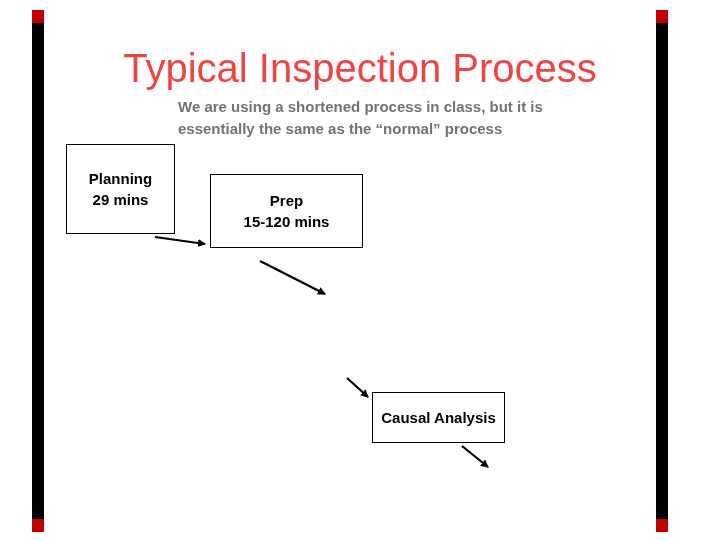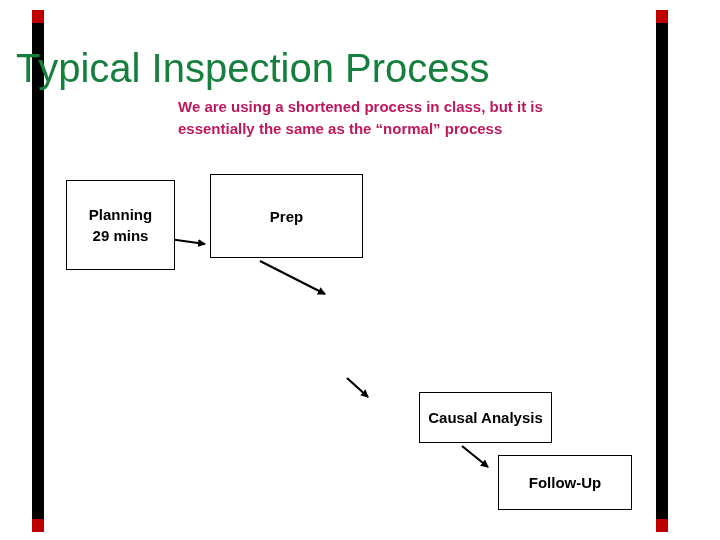--- a/index.html
+++ b/index.html
@@ -27,57 +27,57 @@
     background: #c00000;
     left: 0;
   }
   .accent-square.top    { top: 0; }
   .accent-square.bottom { bottom: 0; }
 
   
   .slide-title {
     position: absolute;
     left: 0; right: 0; top: 44px;
+    text-align: center;
     font-size: 40px;
     line-height: 48px;
     font-weight: 400;
     letter-spacing: 0px;
-    color: #15803d;
-    padding-left: 16px;
+    color: #ef4444;
   }
   .slide-subtitle {
     position: absolute;
     left: 178px; top: 96px;
     width: 400px;
     font-size: 15px;
     line-height: 22px;
     font-weight: 700;
     white-space: pre-line;
-    color: #be185d;
+    color: #737373;
   }
 
   
   .process-box {
     position: absolute;
     box-sizing: border-box;
     border: 1px solid #000000;
     background: #ffffff;
     display: flex;
     flex-direction: column;
     align-items: center;
     justify-content: center;
     text-align: center;
     font-size: 15px;
     font-weight: 700;
     line-height: 21px;
   }
-  #box-planning { left:  66px; top: 144px; width: 109px; height: 90px; margin-top: 36px; }
-  #box-prep     { left: 210px; top: 174px; width: 153px; height: 84px; }
+  #box-planning { left:  66px; top: 144px; width: 109px; height: 90px; }
+  #box-prep     { left: 210px; top: 174px; width: 153px; height: 74px; }
   #box-log      { left: 330px; top: 293px; width: 152px; height: 85px; }
-  #box-causal   { left: 372px; top: 392px; width: 133px; height: 51px; margin-left: 47px; }
+  #box-causal   { left: 372px; top: 392px; width: 133px; height: 51px; }
   #box-followup { left: 498px; top: 455px; width: 134px; height: 55px; }
 
   
   #arrow-layer {
     position: absolute;
     left: 0; top: 0;
     width: 720px; height: 540px;
     pointer-events: none;
   }
   .flow-arrow { stroke: #000000; stroke-width: 2.2px; fill: none; }
@@ -112,24 +112,22 @@
     <line class="flow-arrow" x1="462" y1="446" x2="488" y2="467" marker-end="url(#ah)"></line>
   </svg>
 
   <div id="box-planning" class="process-box">
     <div>Planning</div>
     <div>29 mins</div>
   </div>
 
   <div id="box-prep" class="process-box">
     <div>Prep</div>
+    <div>15-120 mins</div>
   </div>
 
 
   <div id="box-causal" class="process-box">
     <div>Causal Analysis</div>
   </div>
 
-  <div id="box-followup" class="process-box">
-    <div>Follow-Up</div>
-  </div>
 
 </div>
 
 </body></html>

